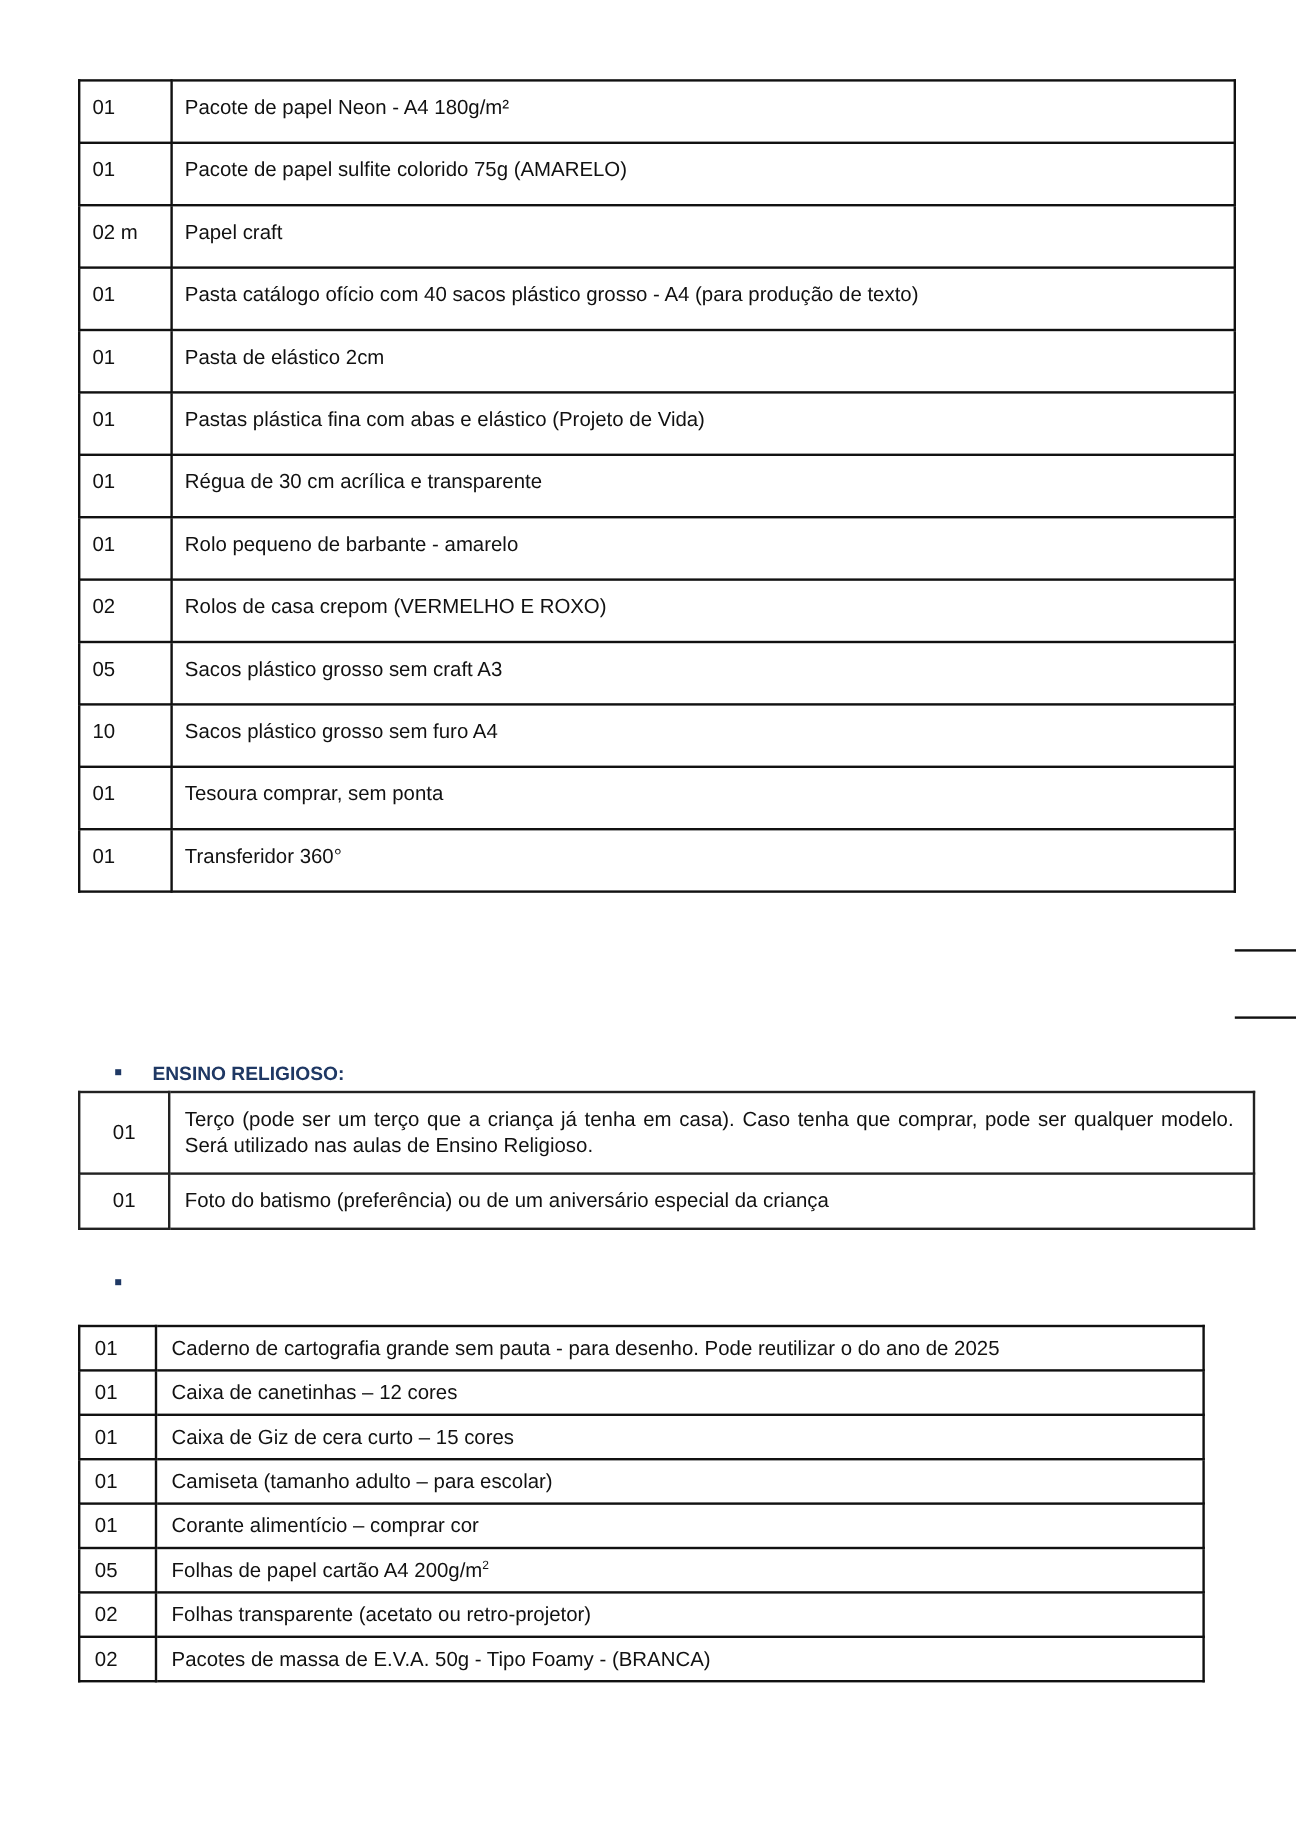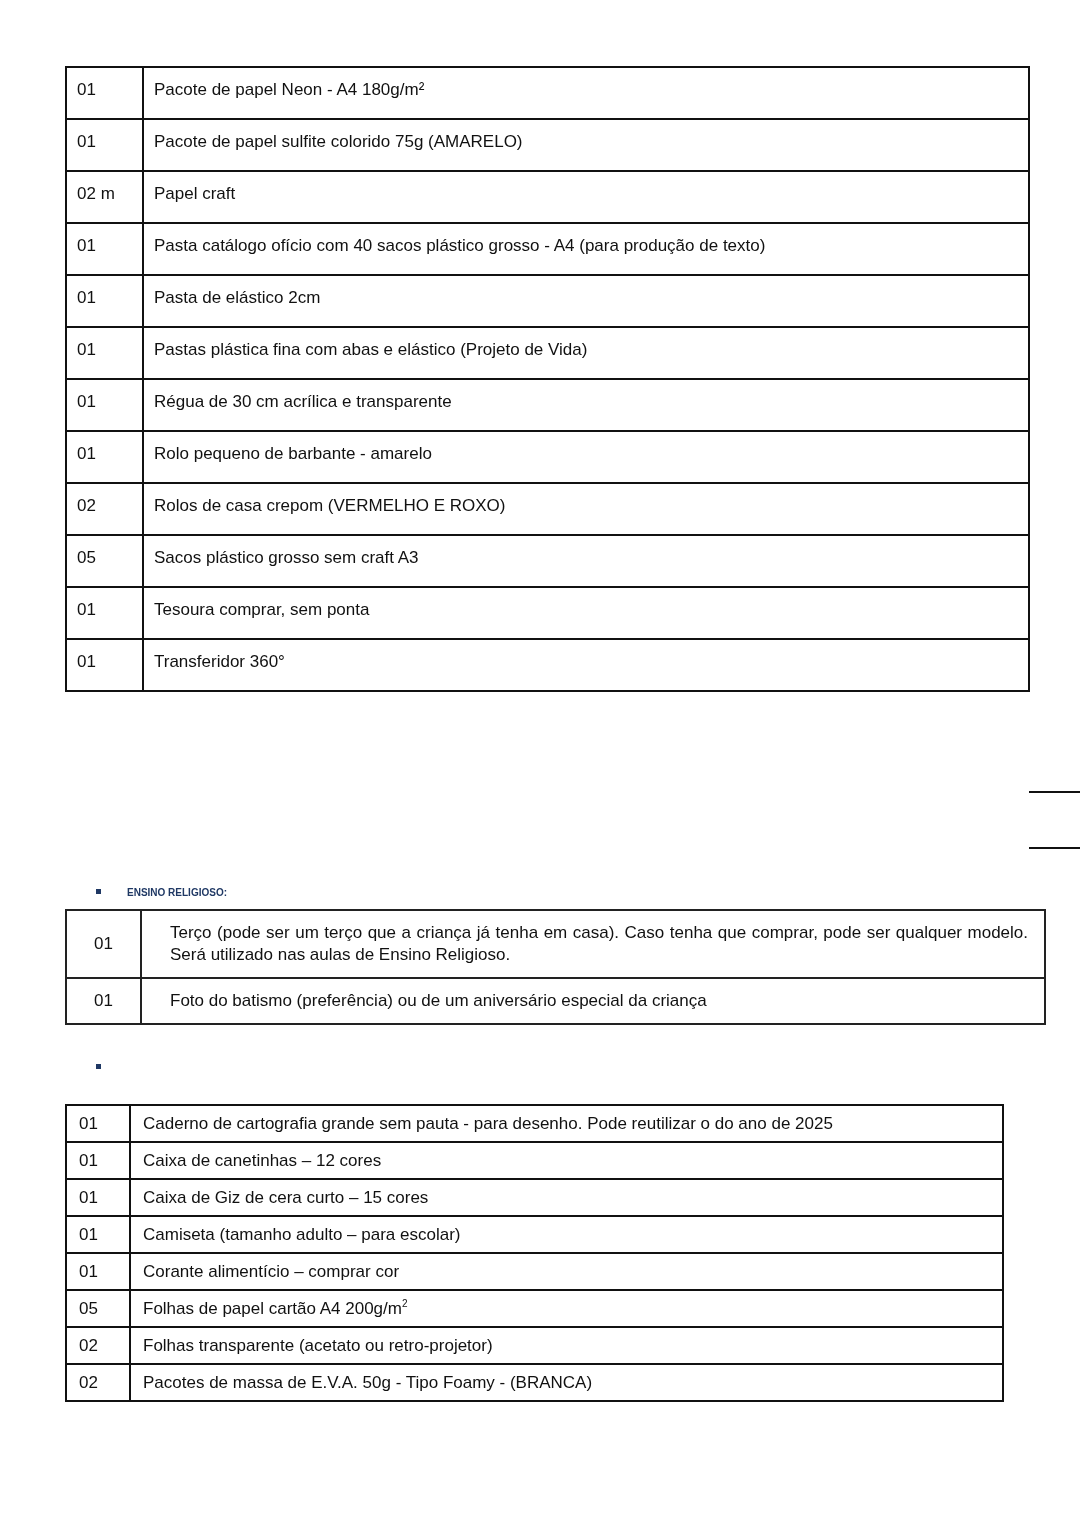--- a/index.html
+++ b/index.html
@@ -4,26 +4,26 @@
   <style>
     html, body { margin: 0; padding: 0; background: #ffffff; }
     body { width: 1080px; height: 1525px; position: relative; overflow: hidden;
            font-family: "Liberation Sans", "DejaVu Sans", sans-serif; color: #111; }
     table { border-collapse: collapse; position: absolute; table-layout: fixed; }
     td { border: 2px solid #111; padding: 0 10px; font-size: 17px; vertical-align: top; }
     .main-table { left: 65px; top: 66px; width: 965px; }
     .main-table td { height: 52px; padding-top: 12px; box-sizing: border-box; }
     .main-table td.qty { width: 77px; }
     .ext-line { position: absolute; left: 1029px; width: 51px; height: 2px; background:#111; }
-    .heading { position: absolute; left: 96px; font-weight: bold; color: #1f3864; font-size: 10px; }
+    .heading { position: absolute; left: 96px; font-weight: bold; color: #1f3864; font-size: 16px; }
     .heading .bullet { display: inline-block; width: 5px; height: 5px; background: #1f3864; margin-right: 26px; vertical-align: middle; position: relative; top: -2px; }
     .rel-table { left: 65px; top: 909px; width: 981px; }
     .rel-table td { border: 2px solid #222; font-size: 17px; vertical-align: middle; }
     .rel-table td.qty { width: 73px; text-align: center; padding: 0; }
-    .rel-table td.desc { padding: 6px 16px 6px 28px; line-height: 22px; text-align: justify; }
+    .rel-table td.desc { padding: 6px 16px 6px 12px; line-height: 22px; text-align: justify; }
     .rel-table tr.r1 td { height: 54px; }
     .rel-table tr.r2 td { height: 32px; }
     .art-table { left: 65px; top: 1104px; width: 939px; }
     .art-table td { height: 37px; vertical-align: middle; font-size: 17px; box-sizing: border-box; padding: 0 12px; }
     .art-table td.qty { width: 64px; }
     sup { font-size: 10px; }
   </style>
 </head>
 <body>
 
@@ -61,20 +61,24 @@
         <td class="qty">01</td>
         <td>Rolo pequeno de barbante - amarelo</td>
       </tr>
     <tr>
         <td class="qty">02</td>
         <td>Rolos de casa crepom (VERMELHO E ROXO)</td>
       </tr>
     <tr>
         <td class="qty">05</td>
         <td>Sacos plástico grosso sem craft A3</td>
+      </tr>
+    <tr>
+        <td class="qty">10</td>
+        <td>Sacos plástico grosso sem furo A4</td>
       </tr>
     <tr>
         <td class="qty">01</td>
         <td>Tesoura comprar, sem ponta</td>
       </tr>
     <tr>
         <td class="qty">01</td>
         <td>Transferidor 360°</td>
       </tr>
   </tbody>

